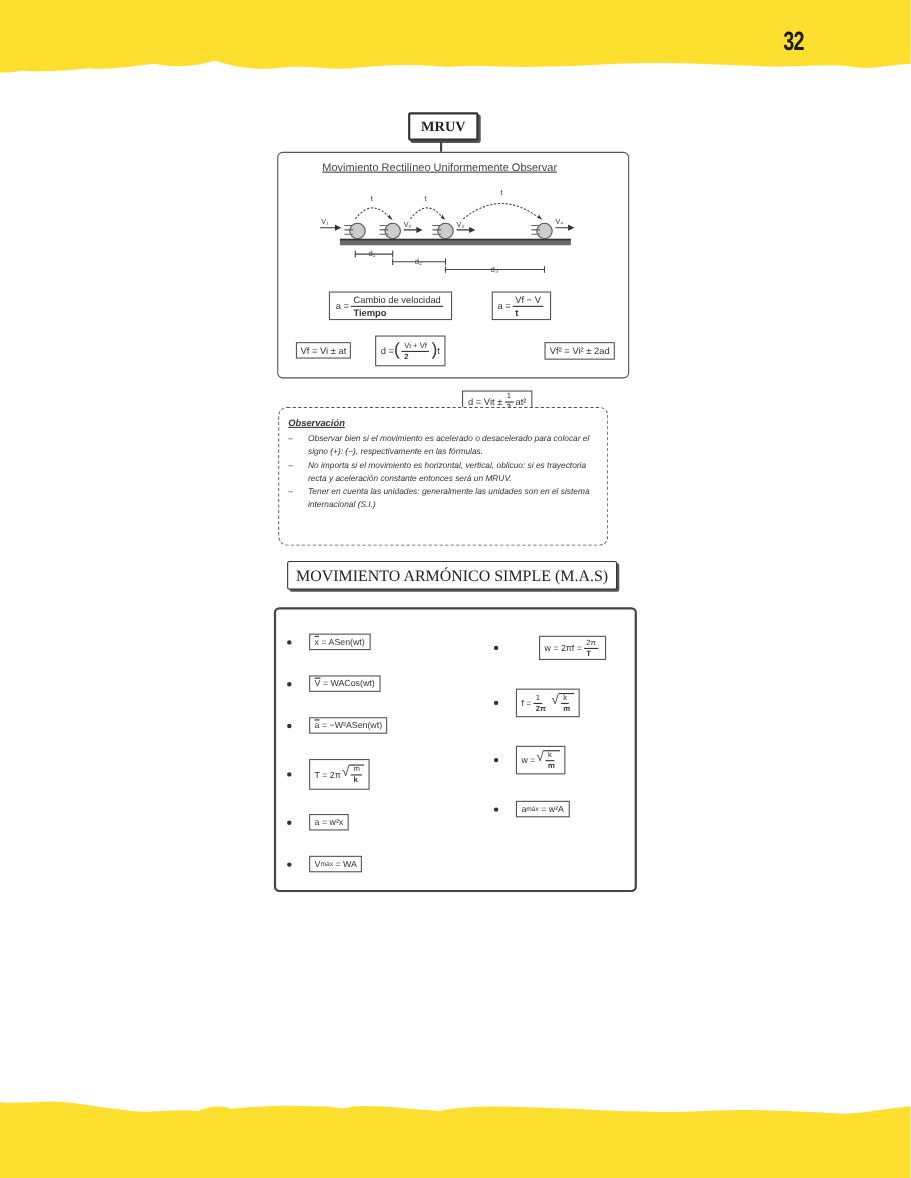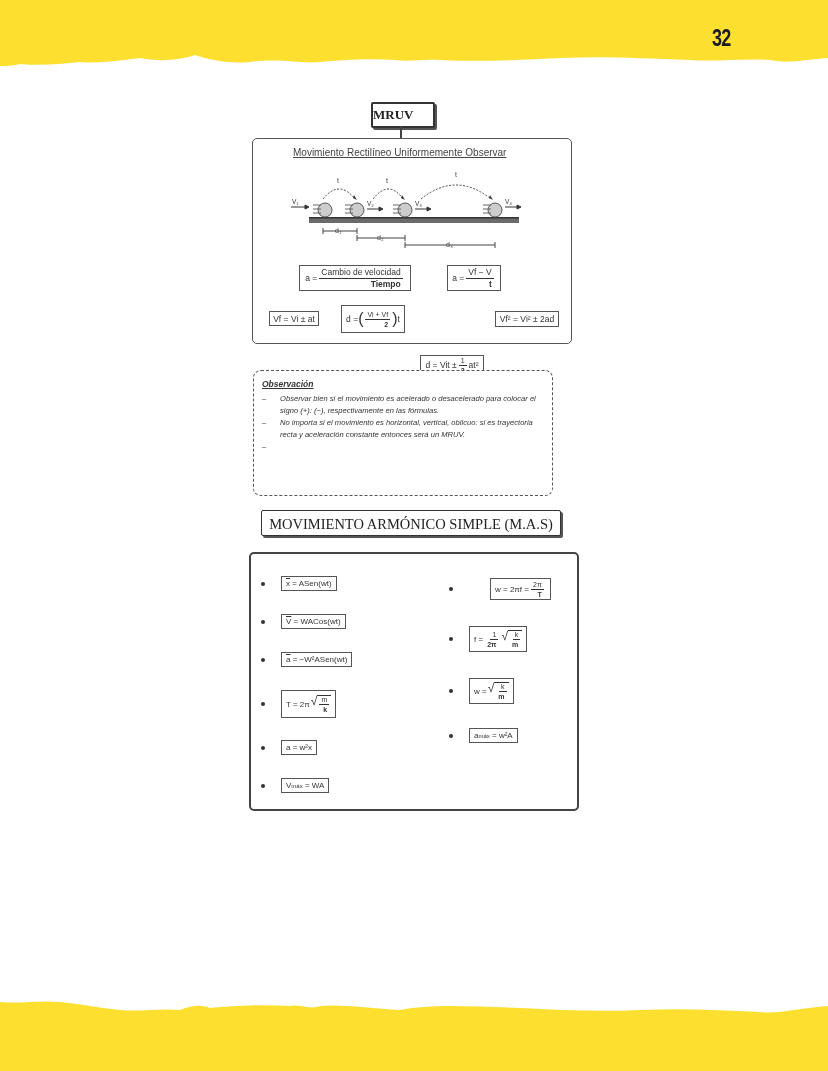--- a/index.html
+++ b/index.html
@@ -16,38 +16,38 @@
       font-family: "Liberation Sans", sans-serif; font-weight: bold; font-size: 24px;
       color: #1b1b1b; transform: scaleX(0.75); transform-origin: left top; letter-spacing: -1px;
     }
 
     
     .mruv-title {
       position: absolute; left: 371px; top: 102px; width: 60px; height: 22px;
       border: 2px solid #333; border-radius: 2px; background: #fff;
       box-shadow: 2px 2px 0 #555;
       font-family: "Liberation Serif", serif; font-weight: bold; font-size: 13px;
-      line-height: 22px; color: #222;
+      text-align: center; line-height: 22px; color: #222;
     }
     .mruv-connector { position: absolute; left: 400px; top: 126px; width: 1.5px; height: 12px; background: #444; }
     .mruv-box {
       position: absolute; left: 252px; top: 138px; width: 318px; height: 204px;
       border: 1.5px solid #555; border-radius: 5px; background: #fff;
     }
     .mruv-subtitle {
       position: absolute; left: 40px; top: 8px; font-size: 10px; color: #444; text-decoration: underline;
     }
     .diagram { position: absolute; left: 28px; top: 26px; }
 
     .fbox {
       position: absolute; border: 1.5px solid #555; background: #fff;
       font-size: 8.5px; color: #333; display: flex; align-items: center; justify-content: center;
       white-space: nowrap; box-sizing: border-box;
     }
-    .frac { display: inline-flex; flex-direction: column; align-items: flex-end; vertical-align: middle; margin: 0 2px; line-height: 1; }
+    .frac { display: inline-flex; flex-direction: column; align-items: flex-start; vertical-align: middle; margin: 0 2px; line-height: 1; }
     .frac .num { border-bottom: 1px solid #333; padding: 0 2px 1px; }
     .frac .den { padding: 1px 2px 0; font-weight: bold; }
     .frac.small { font-size: 7px; }
 
     
     .obs-box {
       position: absolute; left: 253px; top: 370px; width: 300px; height: 126px;
       border: 1.5px dashed #555; border-radius: 8px; box-sizing: border-box; background: #fff;
     }
     .obs-title {
@@ -213,20 +213,21 @@
     <li>
       <span class="dash">–</span>
       <span>Observar bien si el movimiento es acelerado o desacelerado para colocar el signo (+): (−), respectivamente en las fórmulas.</span>
     </li>
     <li>
       <span class="dash">–</span>
       <span>No importa si el movimiento es horizontal, vertical, oblicuo: si es trayectoria recta y aceleración constante entonces será un MRUV.</span>
     </li>
     <li>
       <span class="dash">–</span>
+      <span>Tener en cuenta las unidades: generalmente las unidades son en el sistema internacional (S.I.)</span>
     </li>
   </ul>
 </div>
 
 <div class="mas-title">MOVIMIENTO ARMÓNICO SIMPLE (M.A.S)</div>
 <div class="mas-box">
 
   <div class="mas-item" style="left:10px; top:22px;">
     <span class="bullet"></span>
     <span class="mbox">

